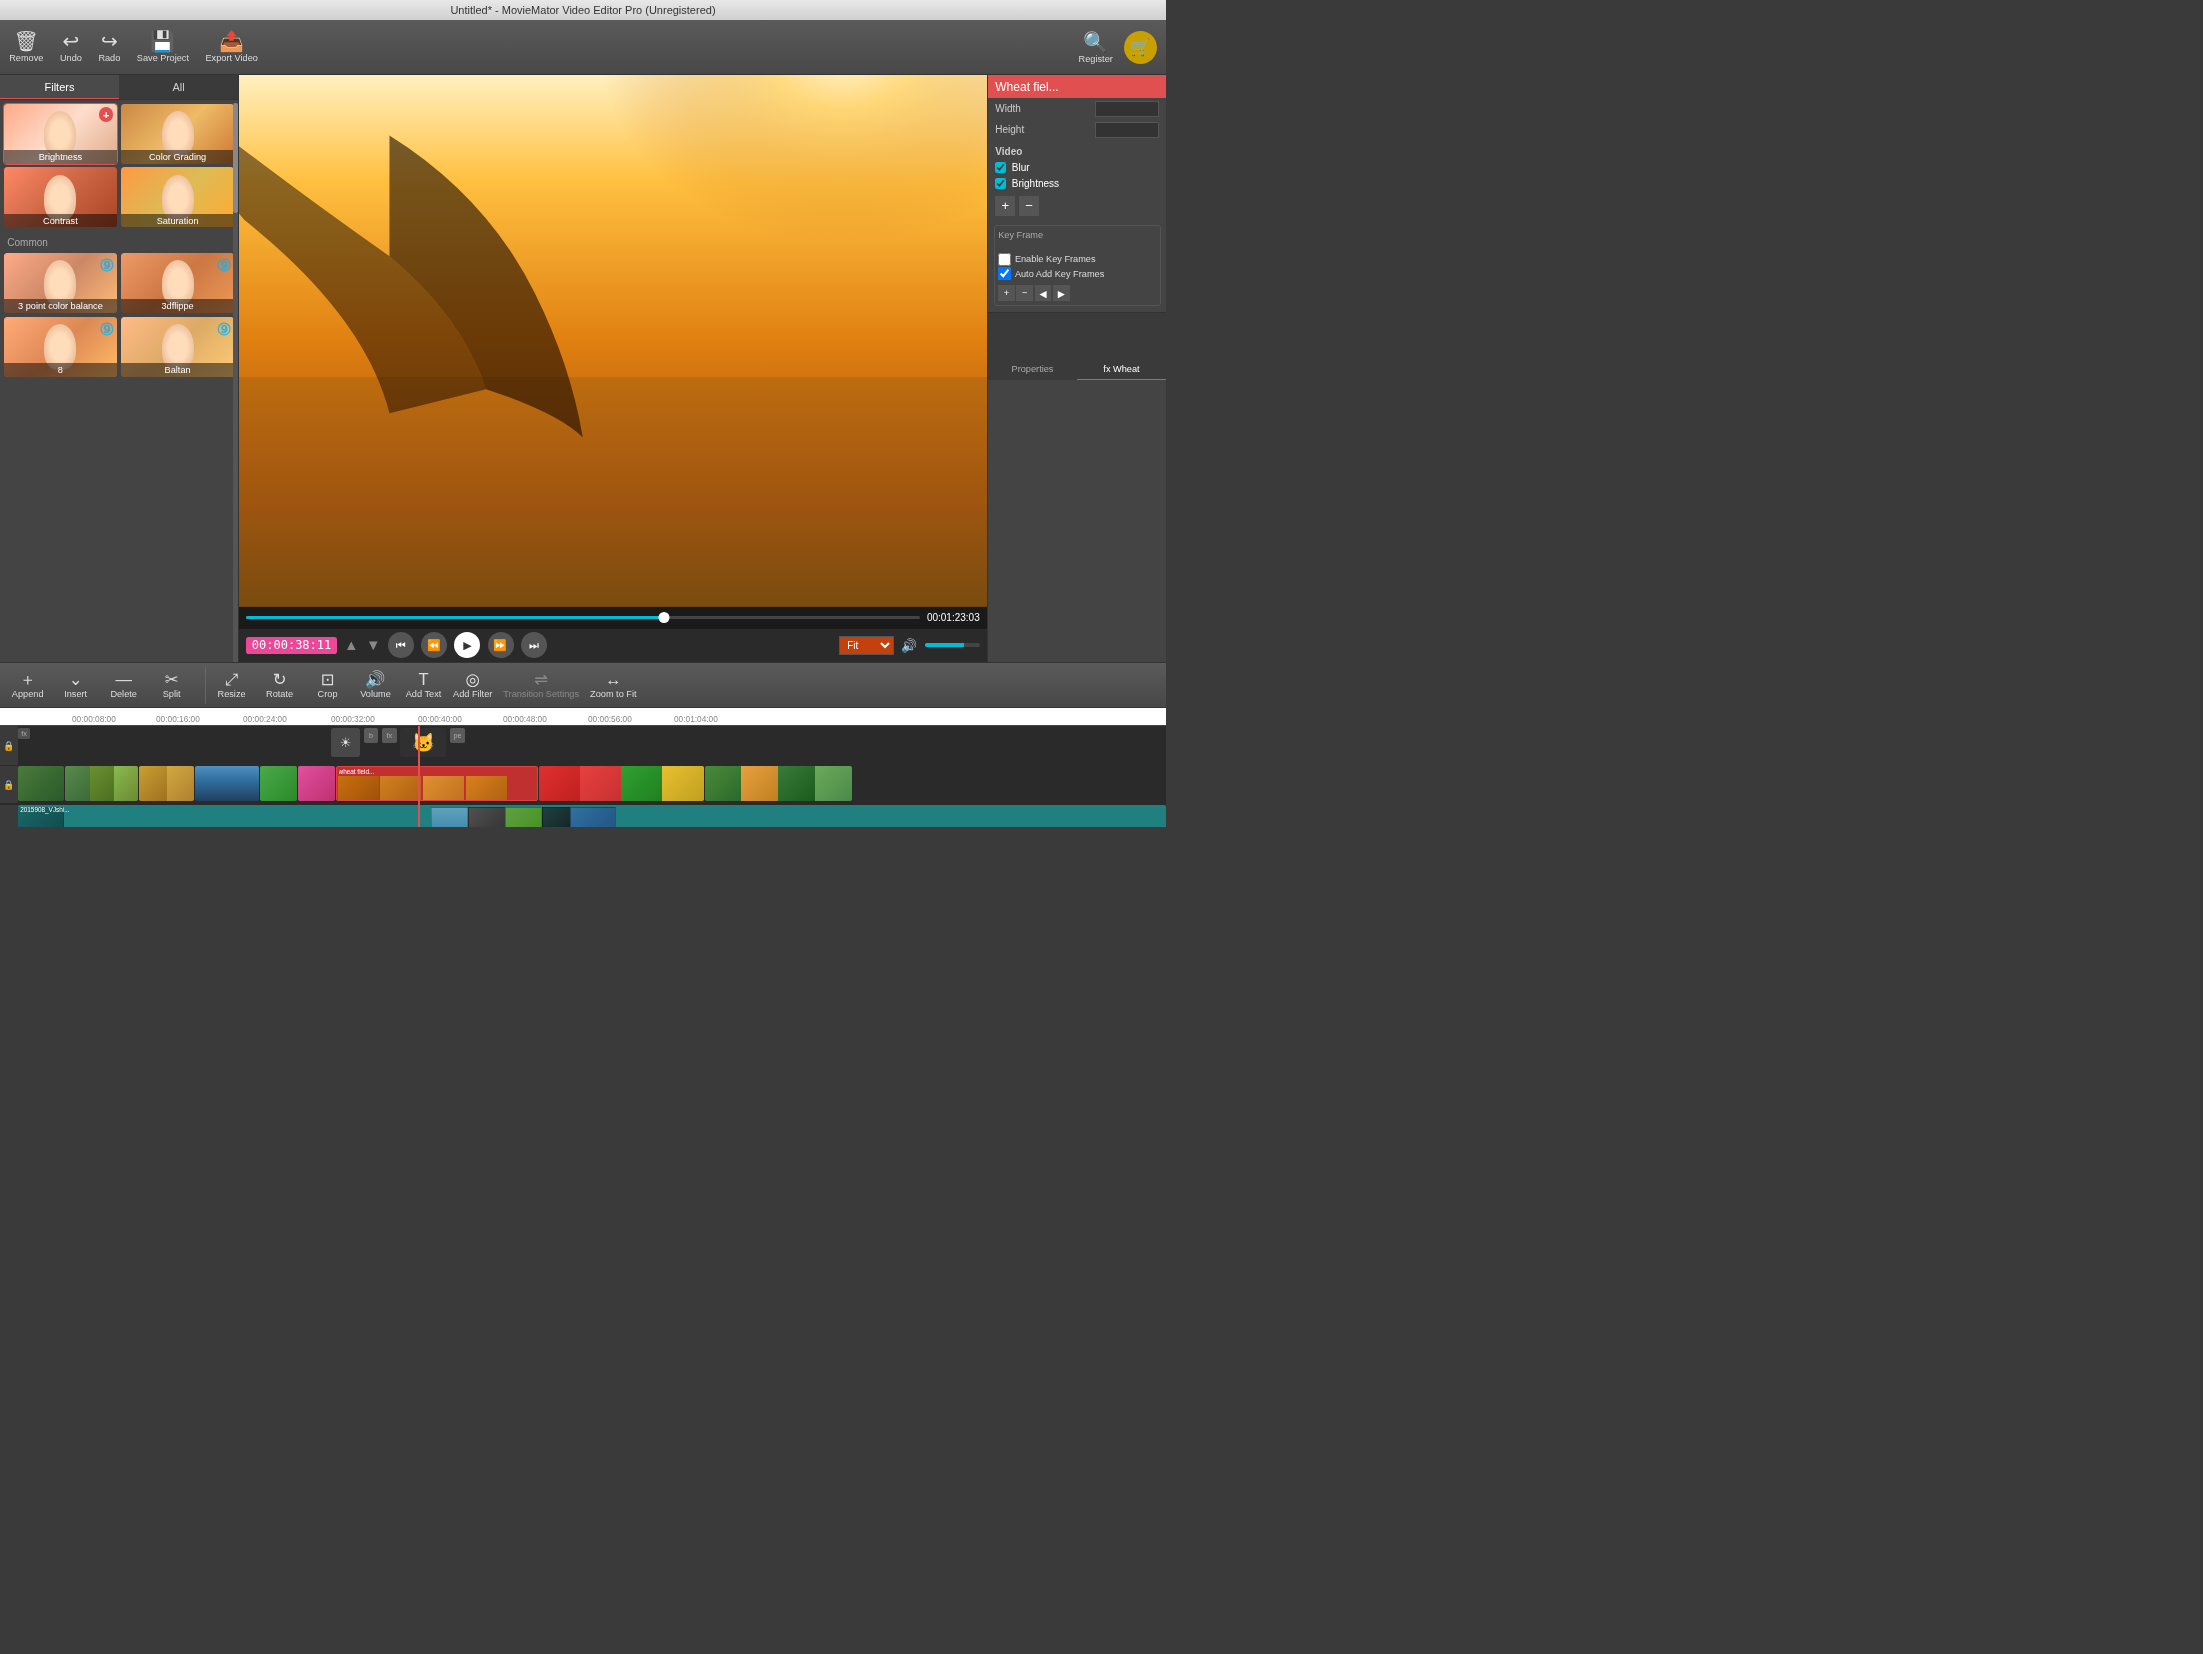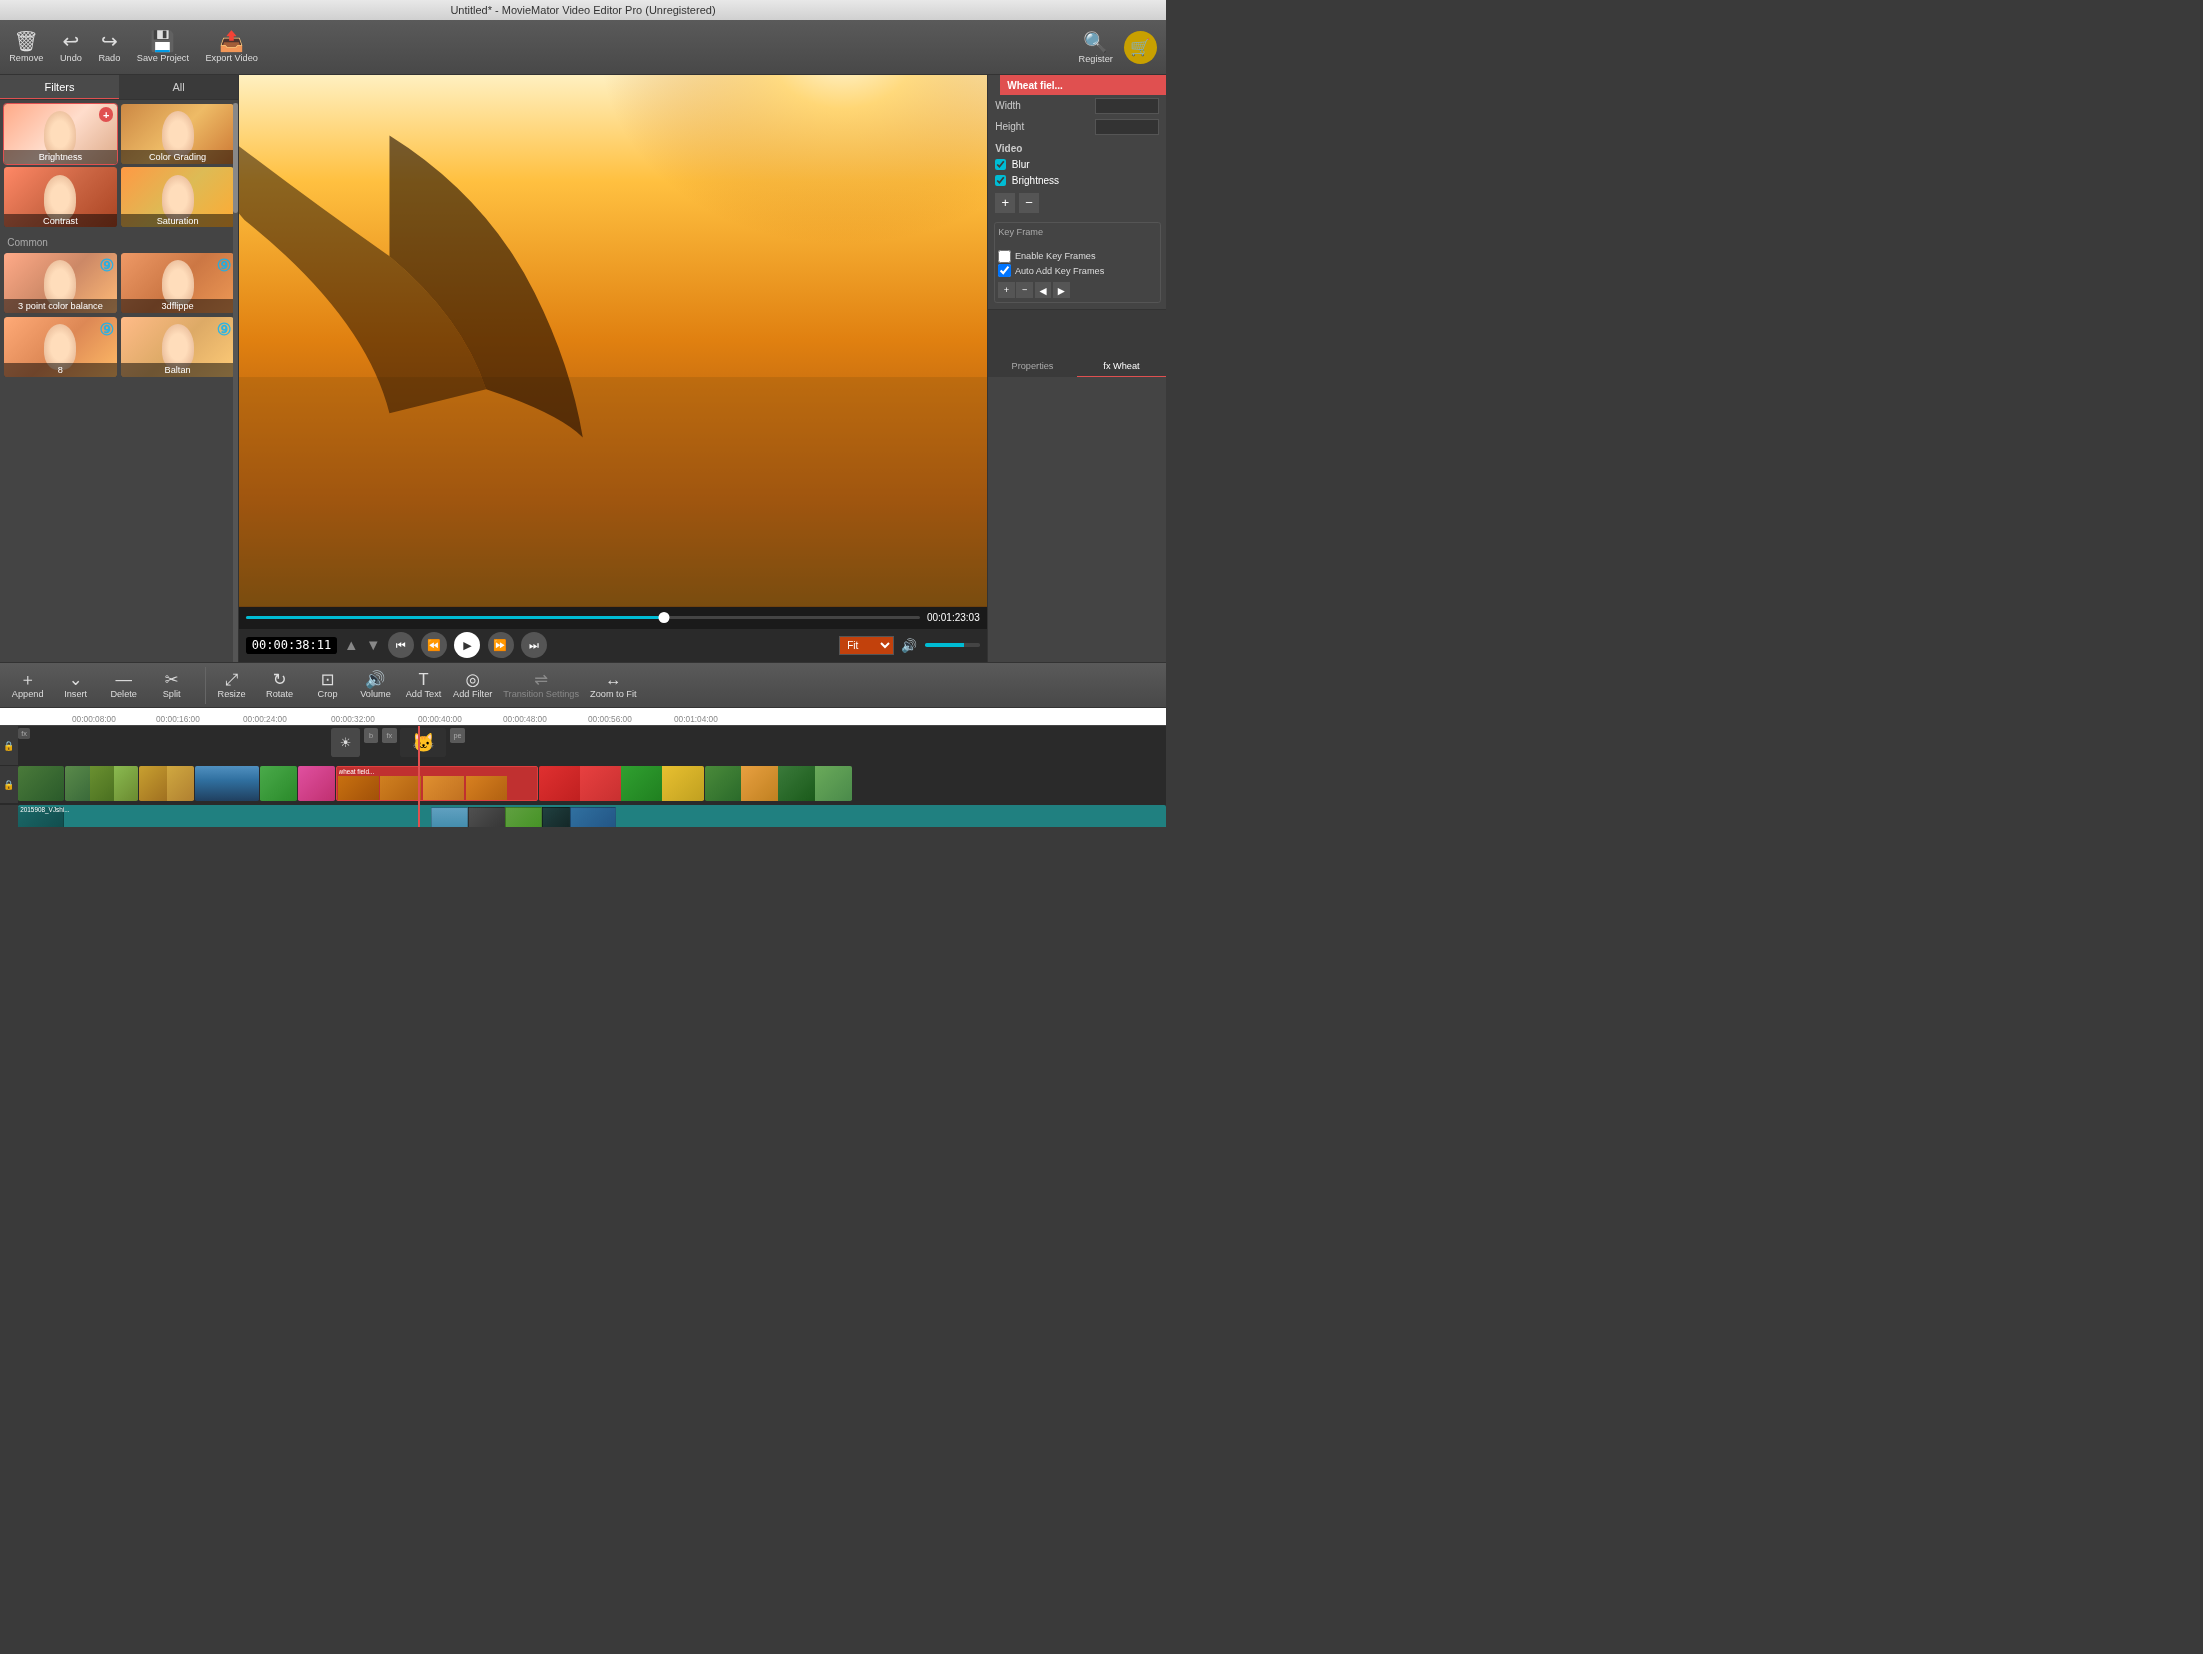--- a/index.html
+++ b/index.html
@@ -200,21 +200,21 @@
       padding: 3.7px 7.3px;
       display: flex;
       align-items: center;
       gap: 11px;
     }
 
     .time-code {
       color: #fff;
       font-size: 12px;
       font-family: monospace;
-      background: #000000;
+      background: #ec4899;
       padding: 1.8px 5.5px;
       border-radius: 2.8px;
     }
 
     .play-btn {
       width: 26px;
       height: 26px;
       border-radius: 50%;
       background: #555;
       border: none;
@@ -251,23 +251,22 @@
       width: 179px;
       background: #444;
       border-left: 0.9px solid #333;
       flex-shrink: 0;
     }
 
     #right-panel-header {
       background: #e05050;
       padding: 4.6px 7.3px;
       color: #fff;
-      font-size: 10px;
-      font-weight: bold;
-      margin-left: 12px;
+      font-size: 12px;
+      font-weight: normal;
     }
 
     .prop-section-title {
       padding: 5.5px 7.3px 1.8px;
       color: #ccc;
       font-size: 10px;
       font-weight: bold;
     }
 
     .prop-row {

